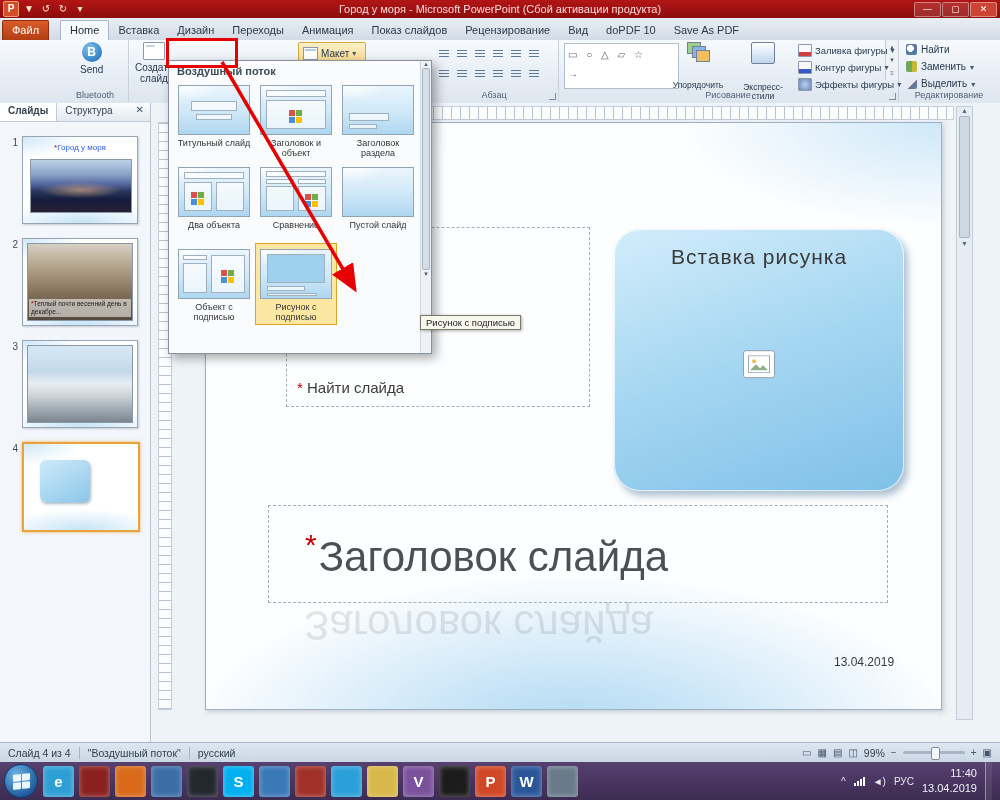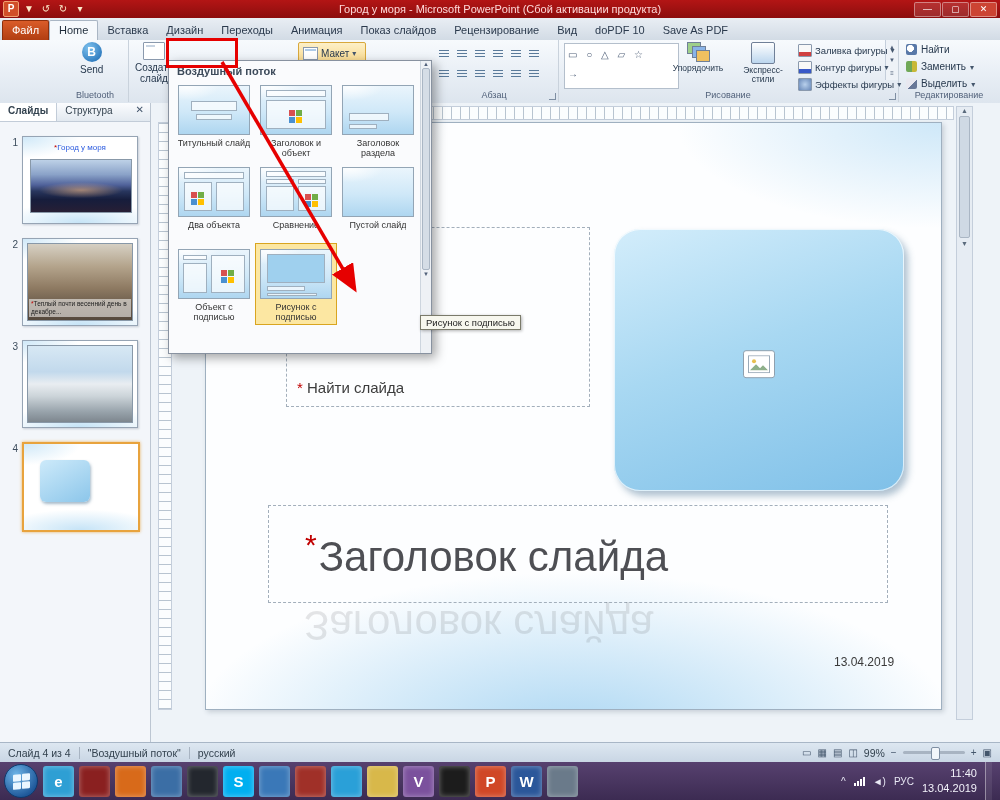--- a/index.html
+++ b/index.html
@@ -12,21 +12,21 @@
   .app-chip{width:14px;height:14px;background:#d14f28;border:1px solid #f0a070;border-radius:2px;font-size:10px;font-weight:bold;color:#fff;text-align:center;line-height:13px}
   .qicon{min-width:14px;height:14px;font-size:10px;line-height:14px;text-align:center;color:#fdeccb}
   .title-text{position:absolute;left:0;right:0;top:3px;text-align:center;font-size:11px;color:#ffd9d9;white-space:nowrap}
   .winbtns{position:absolute;right:3px;top:2px;display:flex;gap:1px}
   .winbtn{width:25px;height:13px;font-size:9px;line-height:12px;text-align:center;color:#fff;background:rgba(255,255,255,.12);border:1px solid rgba(255,255,255,.4);border-radius:2px}
   .winbtn.close{background:#cc4433}
 
   
   .tabrow{position:absolute;left:0;top:18px;width:1000px;height:22px;background:linear-gradient(#e9eef4,#d2dbe5);border-bottom:1px solid #b6c0cc;display:flex;align-items:flex-end;padding-left:2px}
   .tab{padding:3px 9px 4px 9px;font-size:11px;color:#2b3a4d;white-space:nowrap}
-  .tab.file{background:linear-gradient(#da5c29,#b13e12);color:#fff;border-radius:2px 2px 0 0;margin-right:0;border:1px solid #8d2f0c;border-bottom:none}
+  .tab.file{background:linear-gradient(#da5c29,#b13e12);color:#fff;border-radius:2px 2px 0 0;margin-right:11px;border:1px solid #8d2f0c;border-bottom:none}
   .tab.active{background:#f6f9fc;border:1px solid #aab6c4;border-bottom:none;border-radius:2px 2px 0 0;color:#1f2c3a}
 
   
   .ribbon{position:absolute;left:0;top:40px;width:1000px;height:63px;background:linear-gradient(#f7fafd,#e8eef5 55%,#dde5ee);border-bottom:1px solid #b8c2ce}
   .rgroup{position:absolute;top:0;height:62px;border-right:1px solid #c9d2dc}
   .glabel{position:absolute;bottom:0;left:0;right:0;height:12px;font-size:9px;color:#51617a;text-align:center;white-space:nowrap}
   .dlaunch{position:absolute;right:2px;bottom:2px;width:6px;height:6px;border-right:1px solid #7e8ea2;border-bottom:1px solid #7e8ea2}
   .bigbtn{position:absolute;top:2px;display:flex;flex-direction:column;align-items:center;gap:2px;font-size:10px;color:#27394e}
   .bigbtn .blab{text-align:center;line-height:1.1}
   .caret{font-size:8px;color:#44566c}
@@ -37,21 +37,21 @@
   .newslide-icon::after{content:"";position:absolute;left:2px;top:2px;width:9px;height:2px;background:#c8d4e2}
   .smallbtn{position:absolute;display:flex;align-items:center;gap:3px;font-size:10px;color:#27394e;padding:1px 4px;border-radius:2px}
   .layout-btn{left:170px;top:2px;width:58px;height:18px;background:linear-gradient(#fdf0c8,#f8d88a);border:1px solid #d8a83c}
   .layout-icon{width:13px;height:11px;background:#fff;border:1px solid #8a99ad;position:relative}
   .layout-icon::after{content:"";position:absolute;left:1px;top:1px;right:1px;height:2px;background:#aecbe8}
   .micon{width:14px;height:14px;border:1px solid transparent;border-radius:2px;display:flex;align-items:center;justify-content:center}
   .lines{width:10px;height:8px;background:repeating-linear-gradient(to bottom,#5a7a9a 0 1px,transparent 1px 3px)}
   .pararow{position:absolute;left:6px;display:flex;gap:2px}
   .shapesbox{position:absolute;left:6px;top:3px;width:96px;height:42px;background:#fff;border:1px solid #b4bfcc;font-size:10px;color:#51617a;padding:1px 14px 1px 3px;line-height:19px;letter-spacing:3px;overflow:hidden}
   .shapescroll{position:absolute;right:0;top:0;width:12px;height:40px;border-left:1px solid #c4cedb;display:flex;flex-direction:column;align-items:center;justify-content:space-around;font-size:6px;color:#51617a;background:#eef2f7}
-  .medbtn{position:absolute;top:2px;display:flex;flex-direction:column;align-items:center;font-size:8.5px;color:#27394e;text-align:center;line-height:1.05;gap:2px}
+  .medbtn{position:absolute;top:2px;display:flex;flex-direction:column;align-items:center;font-size:8.5px;color:#27394e;text-align:center;line-height:1.05;gap:19px}
   .arr-icon{width:22px;height:20px;position:relative}
   .arr-icon i{position:absolute;width:12px;height:10px;border:1px solid #708098}
   .arr-icon i:nth-child(1){left:0;top:0;background:#9fd08a}
   .arr-icon i:nth-child(2){left:5px;top:4px;background:#8ab4e8}
   .arr-icon i:nth-child(3){left:9px;top:8px;background:#f0c060}
   .qs-icon{width:22px;height:20px;background:linear-gradient(#fff,#bcd6ee);border:1px solid #708098;border-radius:2px}
   .fxrow{position:absolute;left:240px;display:flex;align-items:center;gap:3px;font-size:9.5px;color:#27394e;white-space:nowrap}
   .fx-ic{width:12px;height:11px;border:1px solid #8a99ad;border-radius:1px}
   .fx-fill{background:linear-gradient(#f8f8f8 60%,#d04040 60%)}
   .fx-line{background:linear-gradient(#f8f8f8 60%,#3858c8 60%)}
@@ -359,20 +359,21 @@
     <div class="hruler"></div>
     <div class="vruler"></div>
     <div class="vscroll">
       <span>▲</span>
       <div class="sthumb"></div>
       <span>▼</span>
     </div>
 
     <div class="slide">
       <div class="picbox">
+        <div class="pictitle">Вставка рисунка</div>
         <div class="pic-icon">
           <svg width="22" height="18" viewBox="0 0 22 18">
             <rect x="0.5" y="0.5" width="21" height="17" fill="#ffffff" stroke="#9aaab8"></rect>
             <circle cx="6" cy="6" r="2" fill="#e8c050"></circle>
             <path d="M2 15 L8 9 L12 13 L15 10 L20 15 Z" fill="#8fb08a"></path>
           </svg>
         </div>
       </div>
 
       <div class="textph">

